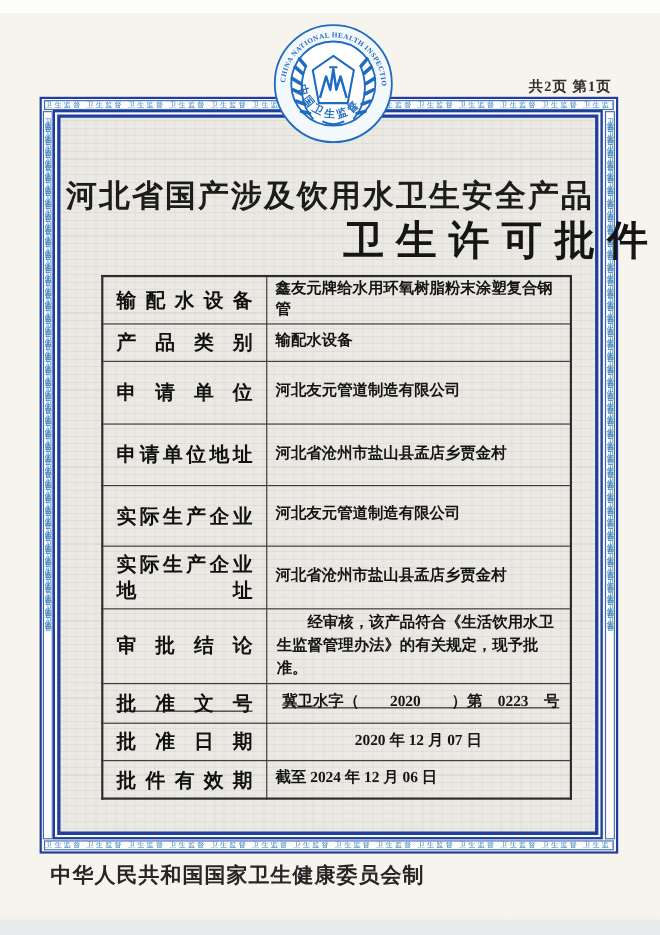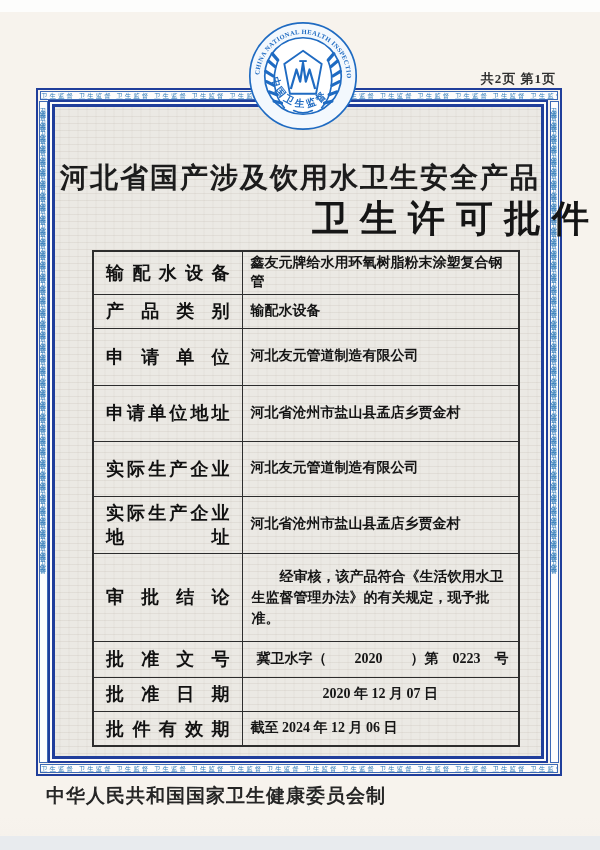--- a/index.html
+++ b/index.html
@@ -36,21 +36,21 @@
   .title2{position:absolute;top:194px;left:0;width:600px;text-align:right;
           font-size:37px;font-weight:bold;letter-spacing:11px;text-indent:11px;color:#151515;}
   
   table.cert{position:absolute;left:92px;top:250px;width:426px;border-collapse:collapse;
              table-layout:fixed;border:2px solid #2d2d2d;}
   table.cert td{border:1px solid #2d2d2d;vertical-align:middle;overflow:hidden;}
   td.lblcell{width:149px;padding:0 12px;}
   .lbl{font-size:18px;font-weight:bold;color:#111;text-align:justify;text-align-last:justify;width:100%;}
   td.valcell{width:277px;font-size:14px;font-weight:bold;color:#151515;
              padding:2px 8px;white-space:pre-wrap;line-height:1.35;}
-  tr.r-para td.valcell{text-indent:2em;line-height:1.5;padding:12px 9px;}
+  tr.r-para td.valcell{text-indent:2em;line-height:1.5;padding:2px 9px;}
   tr.r-center td.valcell{text-align:center;text-indent:0;}
   tr.r-docno td.valcell{padding-left:14px;}
   .footer{position:absolute;left:46px;top:783px;font-size:19px;font-weight:bold;
           letter-spacing:1px;color:#262626;}
 </style>
 </head>
 <body>
 
 <div class="canvas">
 
@@ -150,21 +150,21 @@
               <div class="lbl">实际生产企业地址</div>
             </td>
         <td class="valcell">河北省沧州市盐山县孟店乡贾金村</td>
       </tr>
       <tr class="r-para" style="height:52px;">
         <td class="lblcell">
               <div class="lbl">审批结论</div>
             </td>
         <td class="valcell">经审核，该产品符合《生活饮用水卫生监督管理办法》的有关规定，现予批准。</td>
       </tr>
-      <tr class="r-docno" style="height:36px;">
+      <tr class="r-docno" style="height:36px;text-decoration:underline;">
         <td class="lblcell">
               <div class="lbl">批准文号</div>
             </td>
         <td class="valcell">冀卫水字（　　2020　　）第　0223　号</td>
       </tr>
       <tr class="r-center" style="height:34px;padding-left:44px;">
         <td class="lblcell">
               <div class="lbl">批准日期</div>
             </td>
         <td class="valcell">2020 年 12 月 07 日</td>

